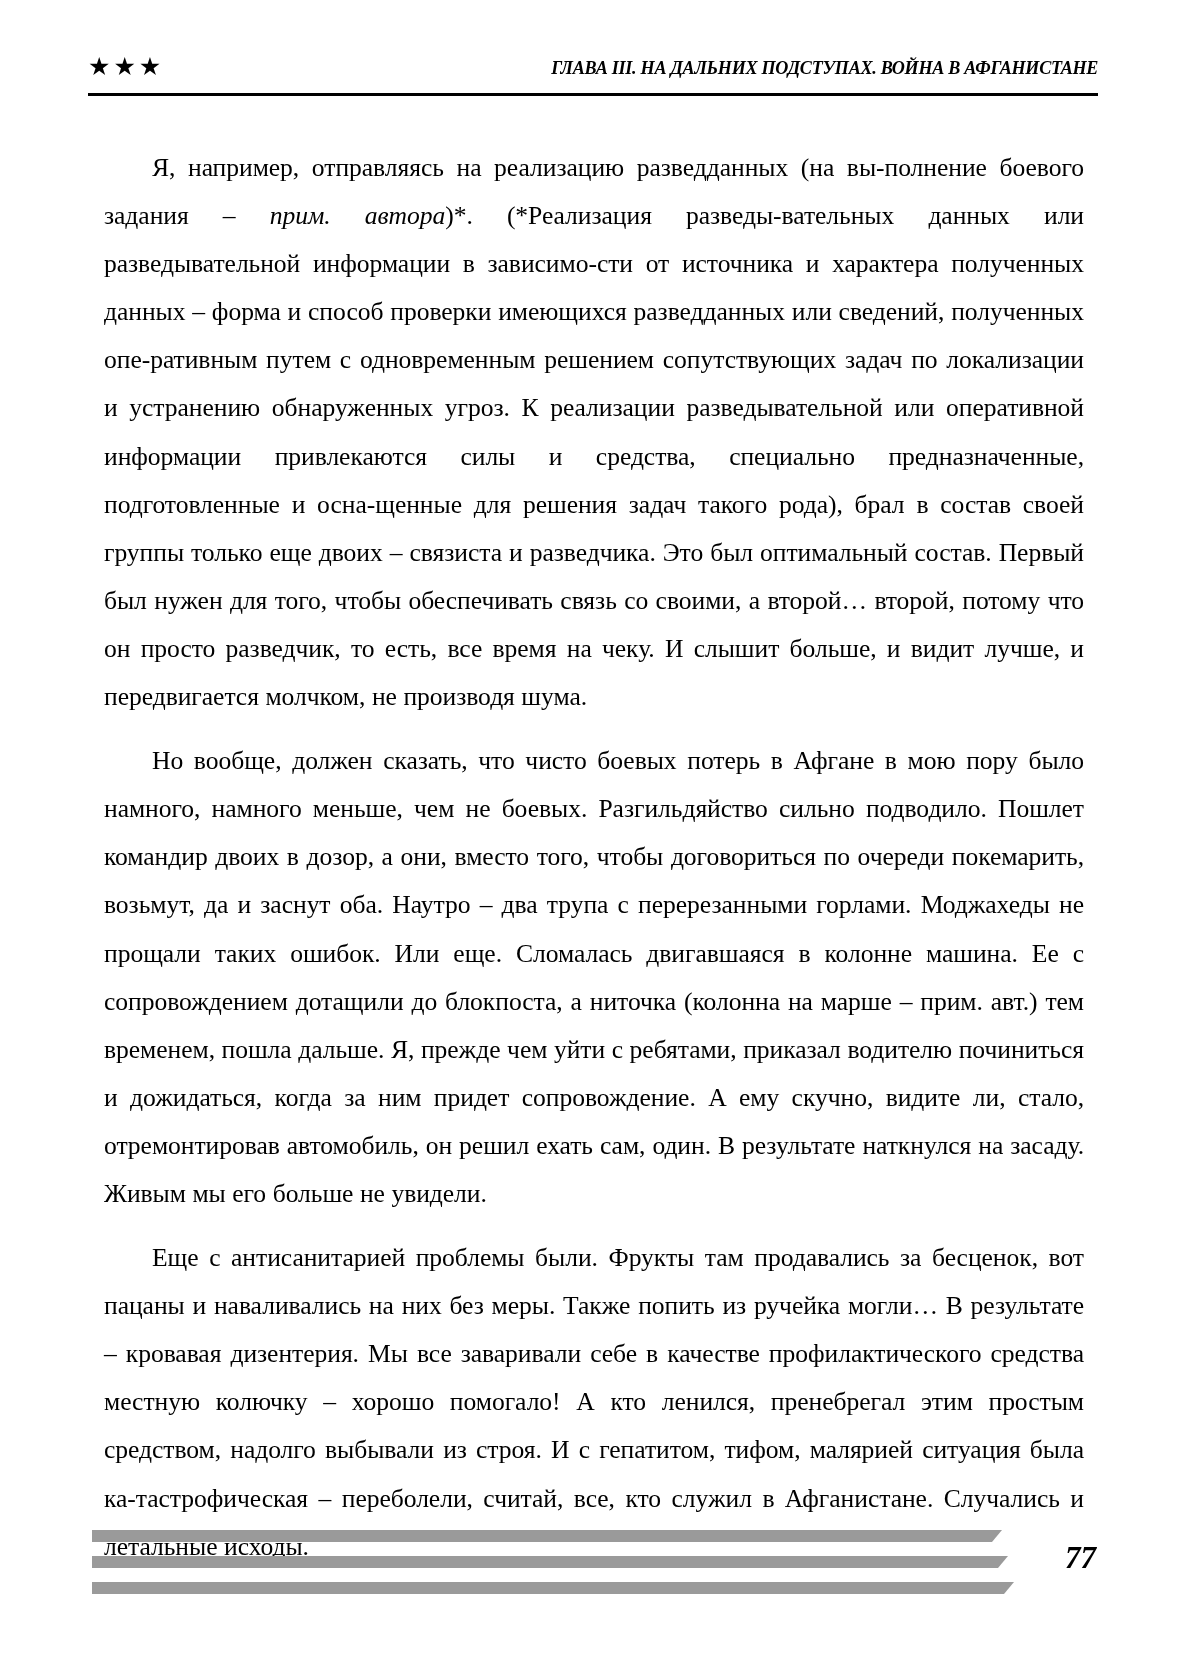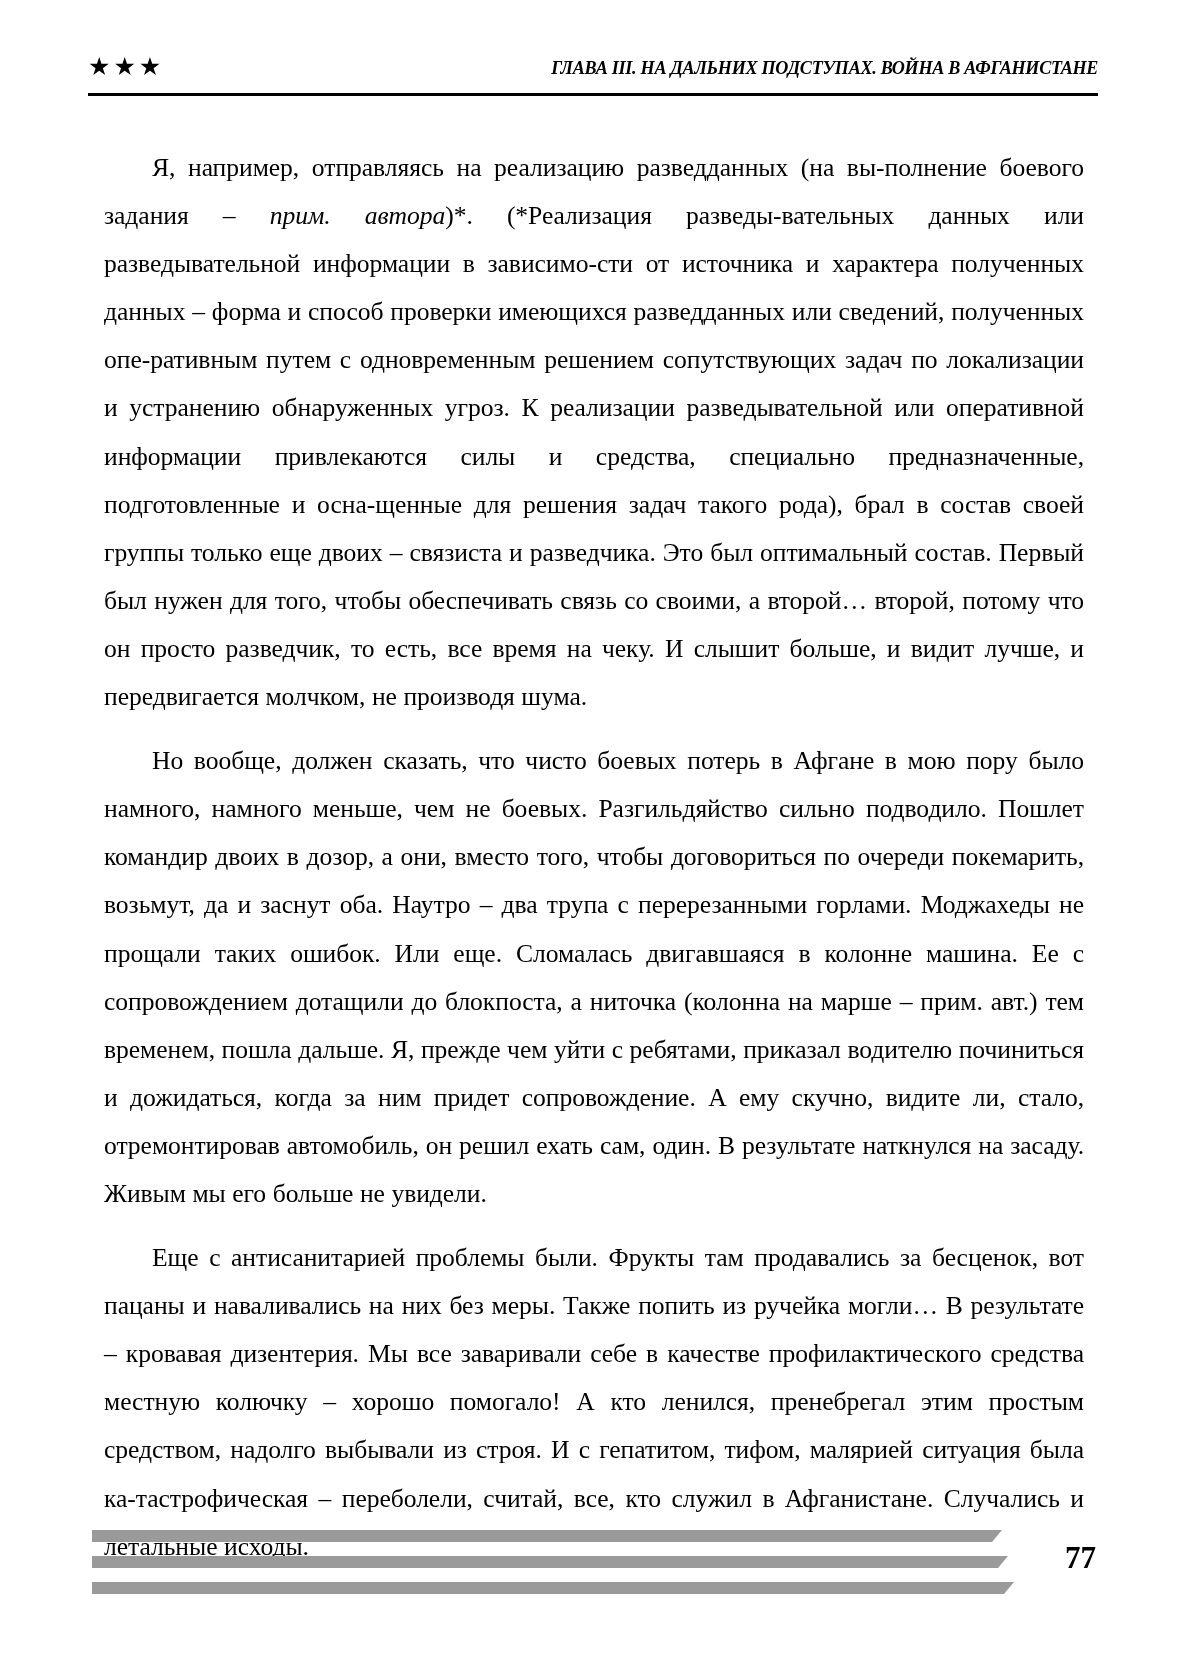--- a/index.html
+++ b/index.html
@@ -110,20 +110,21 @@
     width: 922px;
     clip-path: polygon(0 0, 100% 0, calc(100% - 10px) 100%, 0 100%);
   }
   .page-number {
     position: absolute;
     right: 82px;
     top: 11px;
     font-size: 31px;
     line-height: 34px;
     font-weight: 700;
+    font-style: italic;
     color: #000000;
   }
 </style>
 </head>
 <body>
 
 <div class="page">
 
   <div class="header">
     <span class="header-stars">★★★</span>

